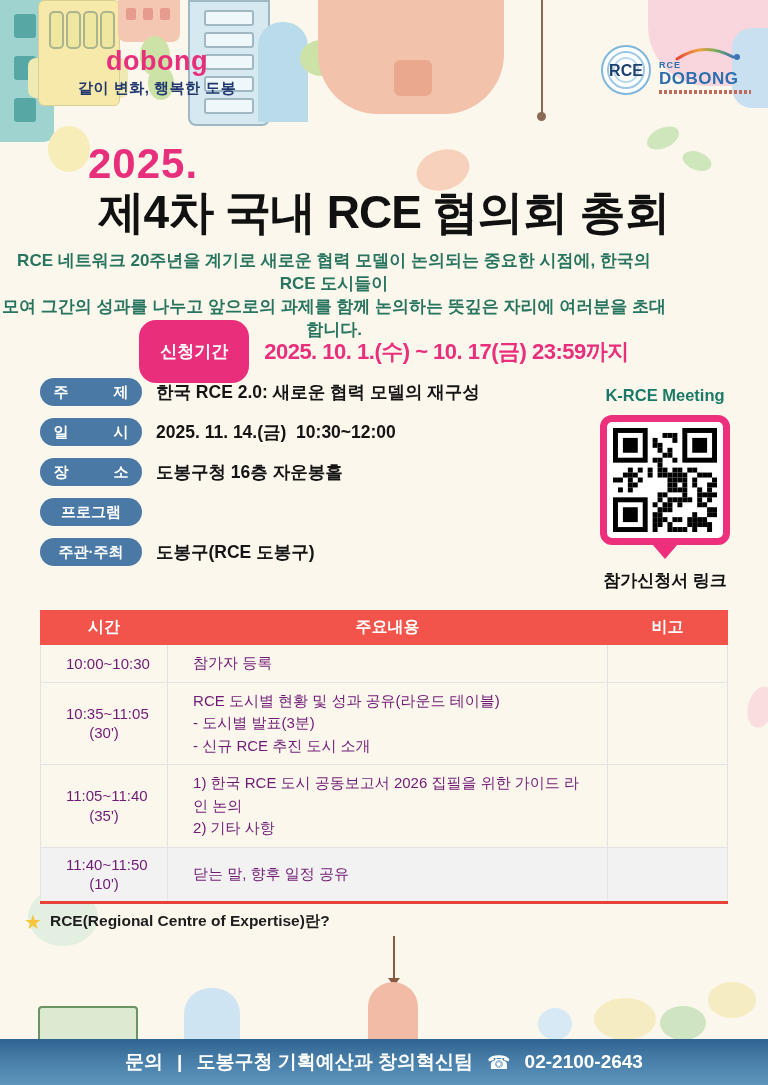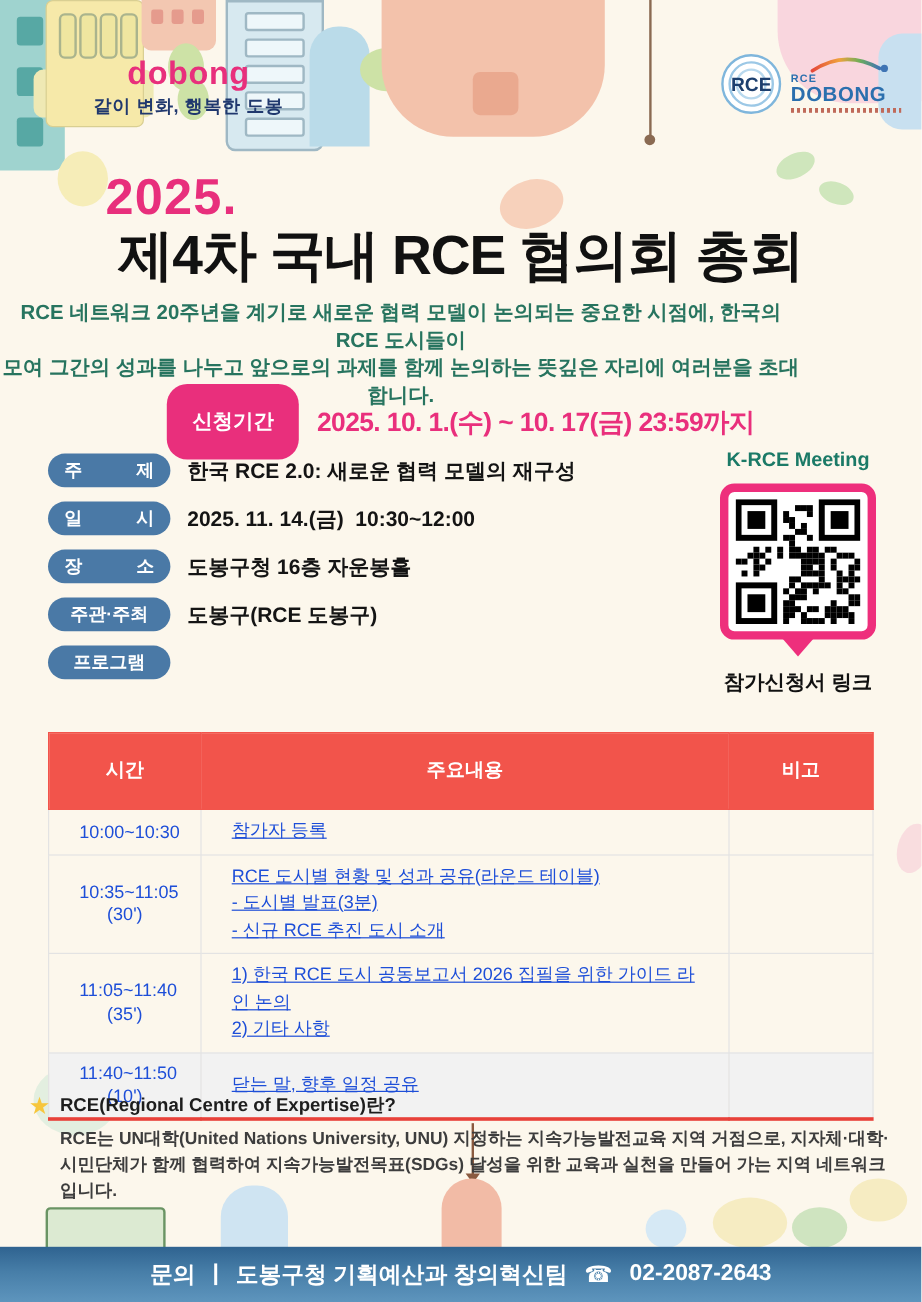--- a/index.html
+++ b/index.html
@@ -55,35 +55,35 @@
   .apply-period{color:#e92f7c;font-weight:bold;font-size:22px;letter-spacing:-0.5px;white-space:pre;}
 
   
   .details{position:absolute;left:40px;top:378px;z-index:2;display:flex;flex-direction:column;gap:12px;}
   .detail-row{display:flex;align-items:center;}
   .pill{display:inline-flex;align-items:center;justify-content:center;width:102px;height:28px;flex:0 0 auto;
     background:#4a79a6;color:#ffffff;border-radius:15px;font-weight:bold;font-size:15px;white-space:pre;}
   .detail-value{margin-left:14px;font-size:17.5px;font-weight:bold;color:#141414;white-space:pre;}
 
   
-  .qr-block{position:absolute;left:590px;top:374px;width:150px;z-index:2;text-align:center;}
+  .qr-block{position:absolute;left:590px;top:386px;width:150px;z-index:2;text-align:center;}
   .qr-title{font-size:16.5px;font-weight:bold;color:#1b7a67;}
   .qr-frame{position:relative;margin:10px auto 0;width:104px;height:104px;background:#ffffff;
     border:7px solid #ee2f7c;border-radius:12px;padding:6px;}
   .qr-pointer{position:absolute;left:50%;bottom:-21px;transform:translateX(-50%);
     width:0;height:0;border-left:13px solid transparent;border-right:13px solid transparent;border-top:15px solid #ee2f7c;}
   .qr-caption{margin-top:24px;font-size:17px;font-weight:bold;color:#111111;}
 
   
   .program{position:absolute;left:40px;top:610px;width:688px;z-index:2;}
   table.schedule{width:100%;border-collapse:collapse;table-layout:fixed;border-bottom:3px solid #e8413a;}
-  table.schedule th{background:#f2544b;color:#ffffff;font-size:16px;font-weight:bold;padding:21px 4px;border:1px solid #f2544b;}
-  table.schedule td{border:1px solid #e3e3e3;font-size:15px;color:#1d4ed8;padding:7px 25px;vertical-align:middle;}
+  table.schedule th{background:#f2544b;color:#ffffff;font-size:16px;font-weight:bold;padding:6px 4px;border:1px solid #f2544b;}
+  table.schedule td{border:1px solid #e3e3e3;font-size:15px;color:#701a75;padding:7px 25px;vertical-align:middle;}
   td.time{text-align:center;white-space:pre-line;line-height:1.3;width:18.5%;}
-  td.content{white-space:pre-line;line-height:1.5;padding-left:14px;text-decoration:underline;}
+  td.content{white-space:pre-line;line-height:1.5;padding-left:14px;}
   td.note{text-align:center;width:17.5%;}
   tr.shade td{background:#f2f2f2;}
 
   
   .about{position:absolute;left:24px;top:911px;width:722px;z-index:2;}
   .about-head{display:flex;align-items:center;gap:8px;}
   .star{color:#f7c63c;font-size:20px;line-height:1;}
   .about-title{font-size:15.5px;font-weight:bold;color:#1d1d1d;}
   .about-desc{margin:7px 0 0 26px;width:696px;font-size:14.5px;font-weight:bold;color:#3d3d3d;line-height:1.5;}
 
@@ -188,25 +188,25 @@
     </div>
     <div class="detail-row">
       <span class="pill">일　　　시</span>
       <span class="detail-value">2025. 11. 14.(금)  10:30~12:00</span>
     </div>
     <div class="detail-row">
       <span class="pill">장　　　소</span>
       <span class="detail-value">도봉구청 16층 자운봉홀</span>
     </div>
     <div class="detail-row">
+      <span class="pill">프로그램</span>
+    </div>
+    <div class="detail-row">
       <span class="pill">주관·주최</span>
       <span class="detail-value">도봉구(RCE 도봉구)</span>
-    </div>
-    <div class="detail-row">
-      <span class="pill">프로그램</span>
     </div>
   </div>
 
   <div class="qr-block">
     <div class="qr-title">K-RCE Meeting</div>
     <div class="qr-frame">
       <svg id="qr" width="104" height="104" viewBox="0 0 104 104">
           <rect x="49.523809523809526" y="4.9523809523809526" width="4.9523809523809526" height="4.9523809523809526" fill="#000"></rect>
           <rect x="54.47619047619048" y="4.9523809523809526" width="4.9523809523809526" height="4.9523809523809526" fill="#000"></rect>
           <rect x="59.42857142857143" y="4.9523809523809526" width="4.9523809523809526" height="4.9523809523809526" fill="#000"></rect>
@@ -383,37 +383,36 @@
         </tr>
       </tbody>
     </table>
   </div>
 
   <div class="about">
     <div class="about-head">
       <span class="star">★</span>
       <span class="about-title">RCE(Regional Centre of Expertise)란?</span>
     </div>
-    <div class="about-desc">RCE는 UN대학(United Nations University, UNU) 지정하는 지속가능발전교육 지역 거점으로, 지자체·대학·시민단체가 함께 협력하여 지속가능발전목표(SDGs) 달성을 위한 교육과 실천을 만들어 가는 지역 네트워크입니다.</div>
   </div>
 
   <div>
     <div class="decor blob" style="left:28px;top:888px;width:70px;height:58px;background:#d2ead9;opacity:.6;"></div>
     <div class="decor house"></div>
     <div class="decor blob" style="left:184px;top:988px;width:56px;height:52px;background:#cfe4f2;border-radius:26px 26px 0 0;"></div>
     <div class="decor arrow-line"></div>
     <div class="decor arrow-head"></div>
     <div class="decor arch"></div>
     <div class="decor blob" style="left:538px;top:1008px;width:34px;height:32px;background:#d6e9f5;"></div>
     <div class="decor blob" style="left:594px;top:998px;width:62px;height:42px;background:#f6ecc2;"></div>
     <div class="decor blob" style="left:660px;top:1006px;width:46px;height:34px;background:#cfe4c0;"></div>
     <div class="decor blob" style="left:708px;top:982px;width:48px;height:36px;background:#f6ecc2;"></div>
   </div>
 
   <div class="footer-bar">
     <span>문의</span>
     <span>|</span>
     <span>도봉구청 기획예산과 창의혁신팀</span>
     <span>☎</span>
-    <span>02-2087-2643</span>
+    <span>02-2100-2643</span>
   </div>
 
 </div>
 
 </body></html>

